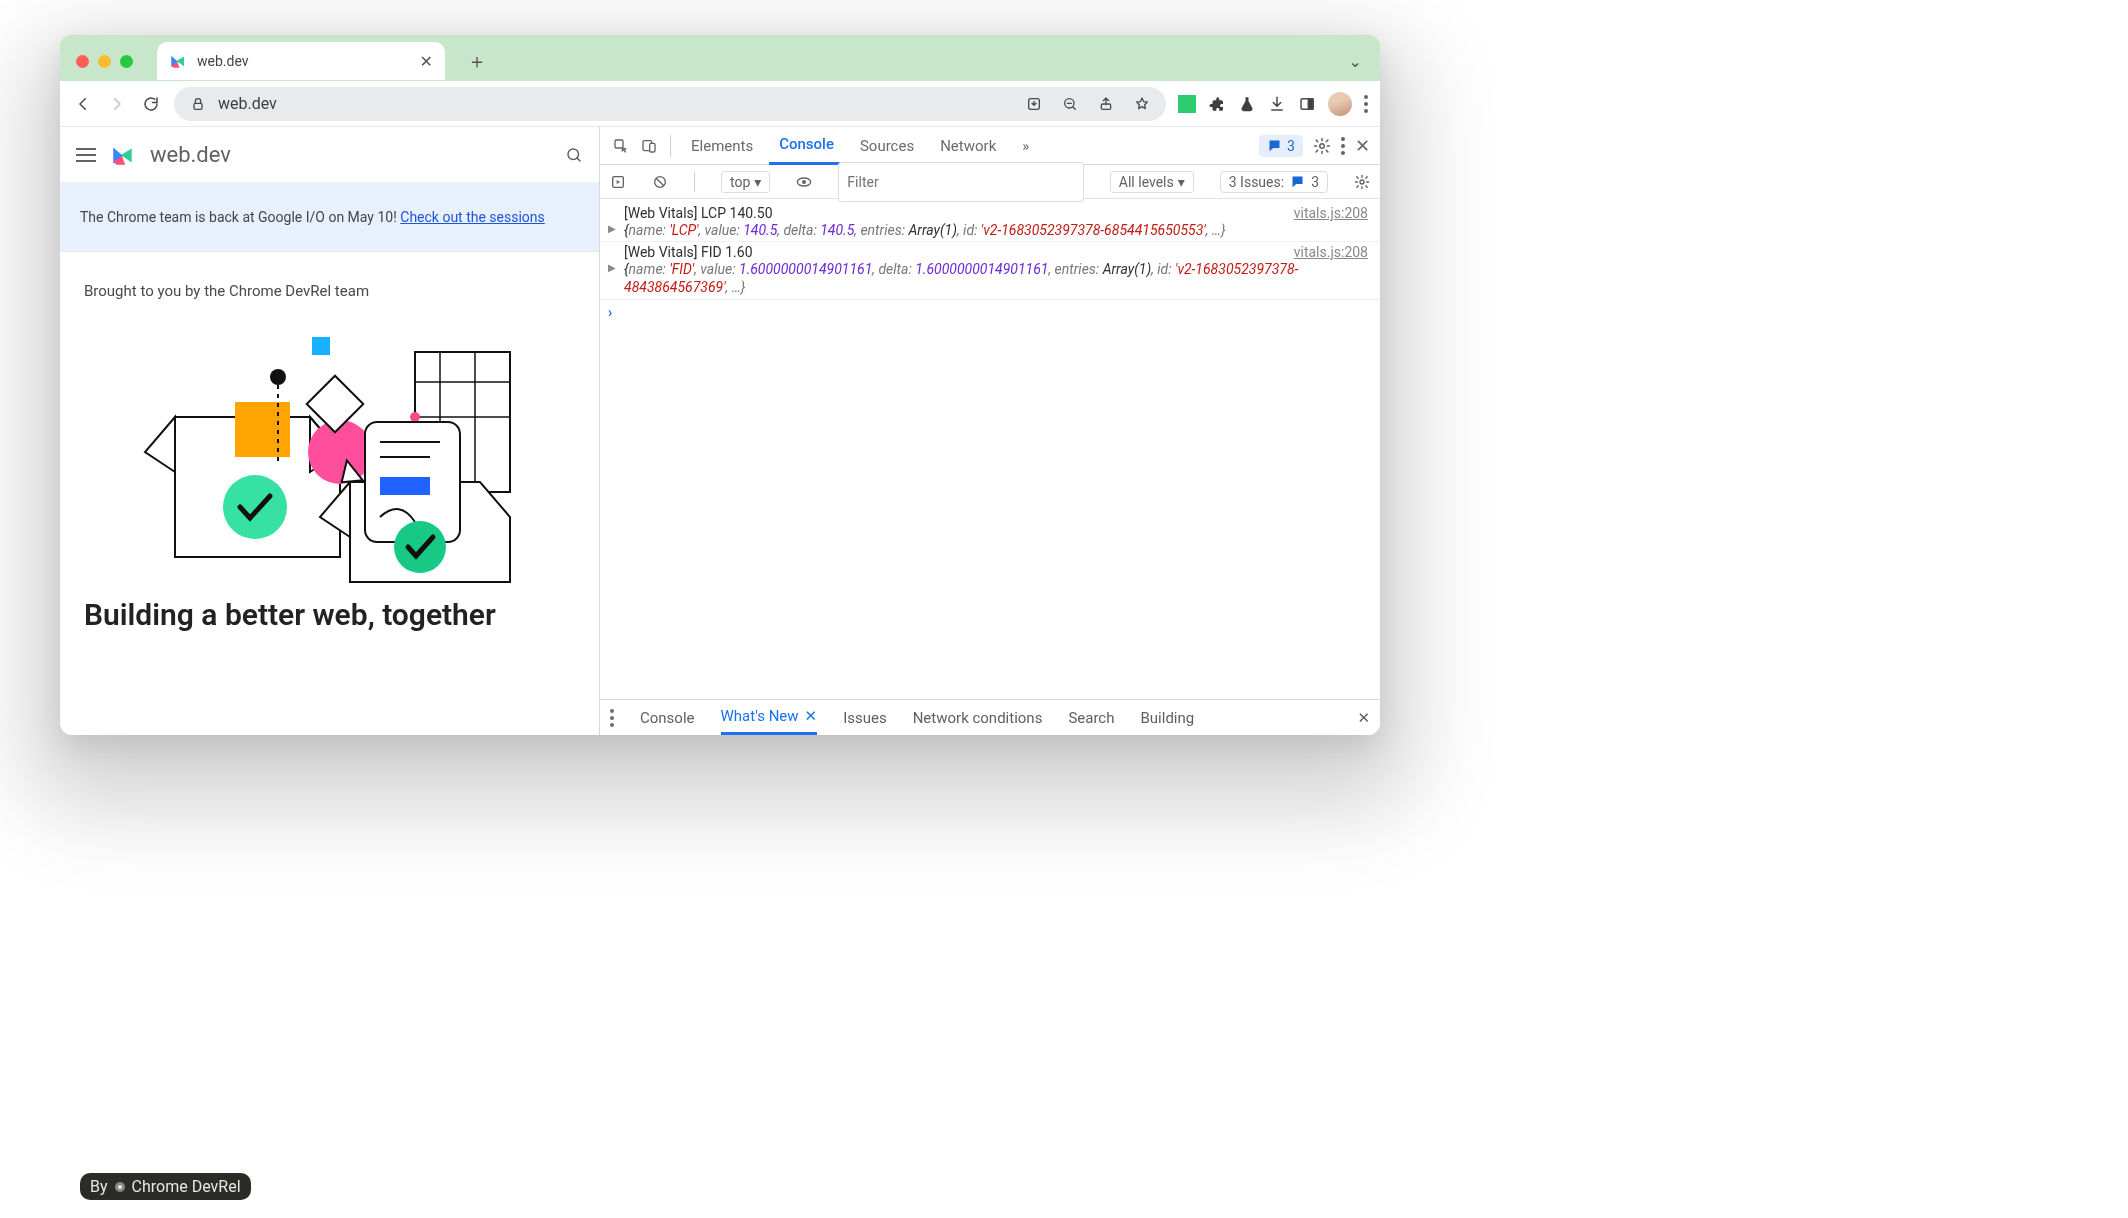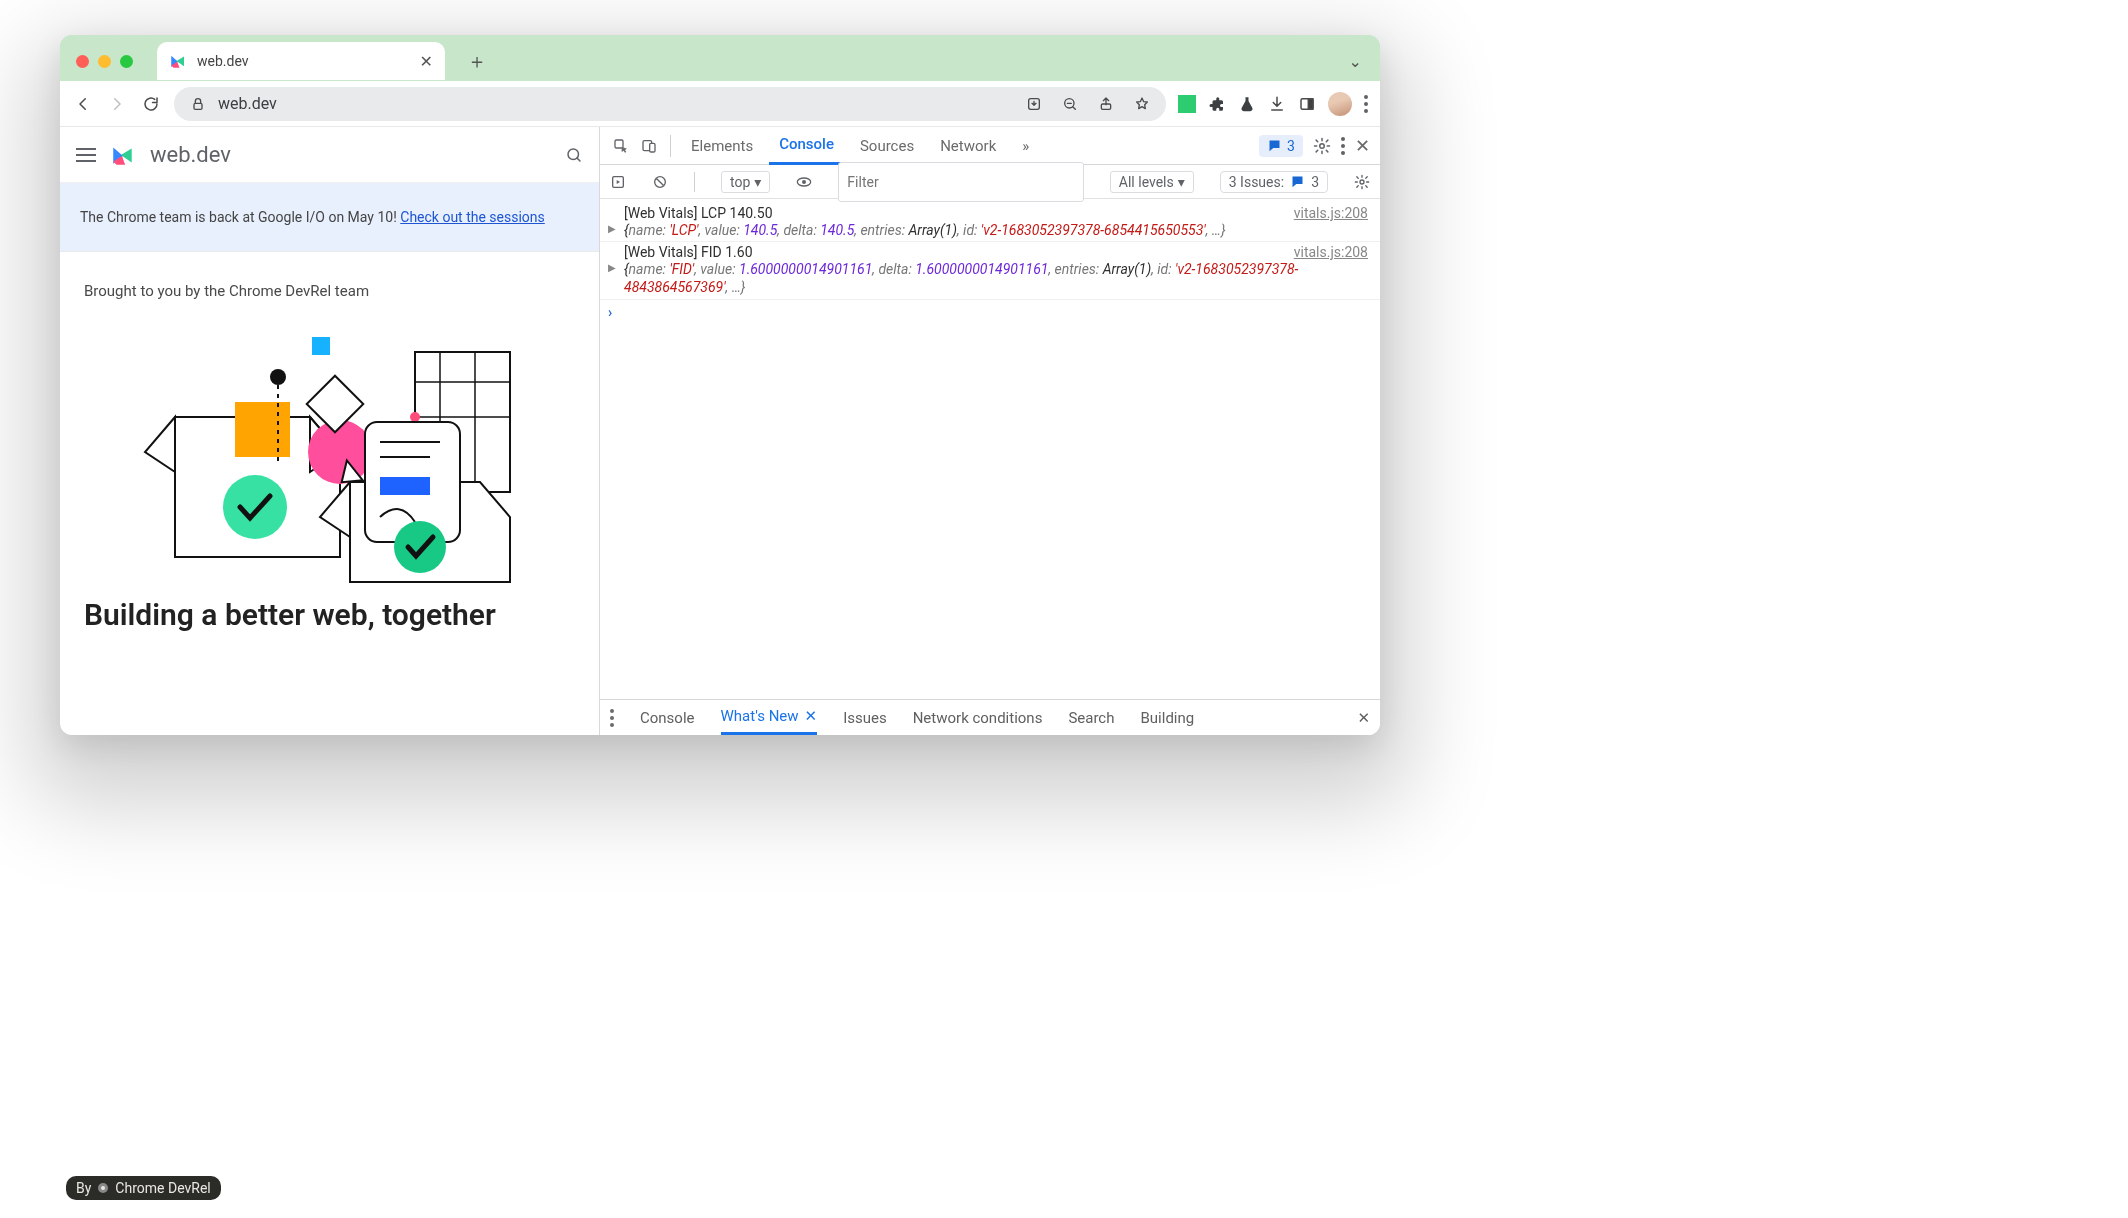--- a/index.html
+++ b/index.html
@@ -36,21 +36,21 @@
 .logo-txt { font-size:22px; color:#5f6368;}
 .page-hdr .search-ico{margin-left:auto;}
 .banner{background:#e9f0fd;padding:26px 20px;font-size:14px;color:#444;border-bottom:1px solid #eaeaea;}
 .banner a{color:#1d55d3;text-decoration:underline;}
 .hero{padding:30px 24px 0;}
 .hero-sub{font-size:15px;color:#4a4a4a;margin-bottom:22px;}
 .illustration{position:relative;width:380px;height:265px;margin:0 auto 10px;}
 .illustration svg{position:absolute;left:0;top:0;}
 .hero-title{font-size:30px;font-weight:600;color:#222;margin-top:7px;}
 
-.credit-badge{position:absolute;left:66px;bottom:18px;background:#2b2b28;color:#eae7e1;font-size:14px;padding:4px 10px;border-radius:10px;display:flex;align-items:center;gap:6px;}
+.credit-badge{position:absolute;left:80px;bottom:18px;background:#2b2b28;color:#eae7e1;font-size:16px;padding:4px 10px;border-radius:10px;display:flex;align-items:center;gap:6px;}
 
 
 .devtools { flex:1; display:flex; flex-direction:column; background:#fff;justify-content:center;}
 .dt-tabs{height:38px;display:flex;align-items:center;border-bottom:1px solid #d6d6d6;padding:0 10px;gap:6px;font-size:15px;color:#6b6b6b;}
 .dt-tabs .dico{width:22px;height:22px;display:flex;align-items:center;justify-content:center;color:#6b6b6b;}
 .dt-tabs .sep{width:1px;height:22px;background:#d0d0d0;margin:0 4px;}
 .dt-tab{padding:0 10px;height:38px;display:flex;align-items:center;cursor:default;}
 .dt-tab.active{color:#1a73e8;border-bottom:3px solid #1a73e8;font-weight:500;}
 .dt-tabs .rgroup{margin-left:auto;display:flex;align-items:center;gap:10px;}
 .pill{background:#e6eefc;color:#1967d2;height:22px;border-radius:4px;padding:0 8px;display:flex;align-items:center;gap:5px;font-size:14px;}

